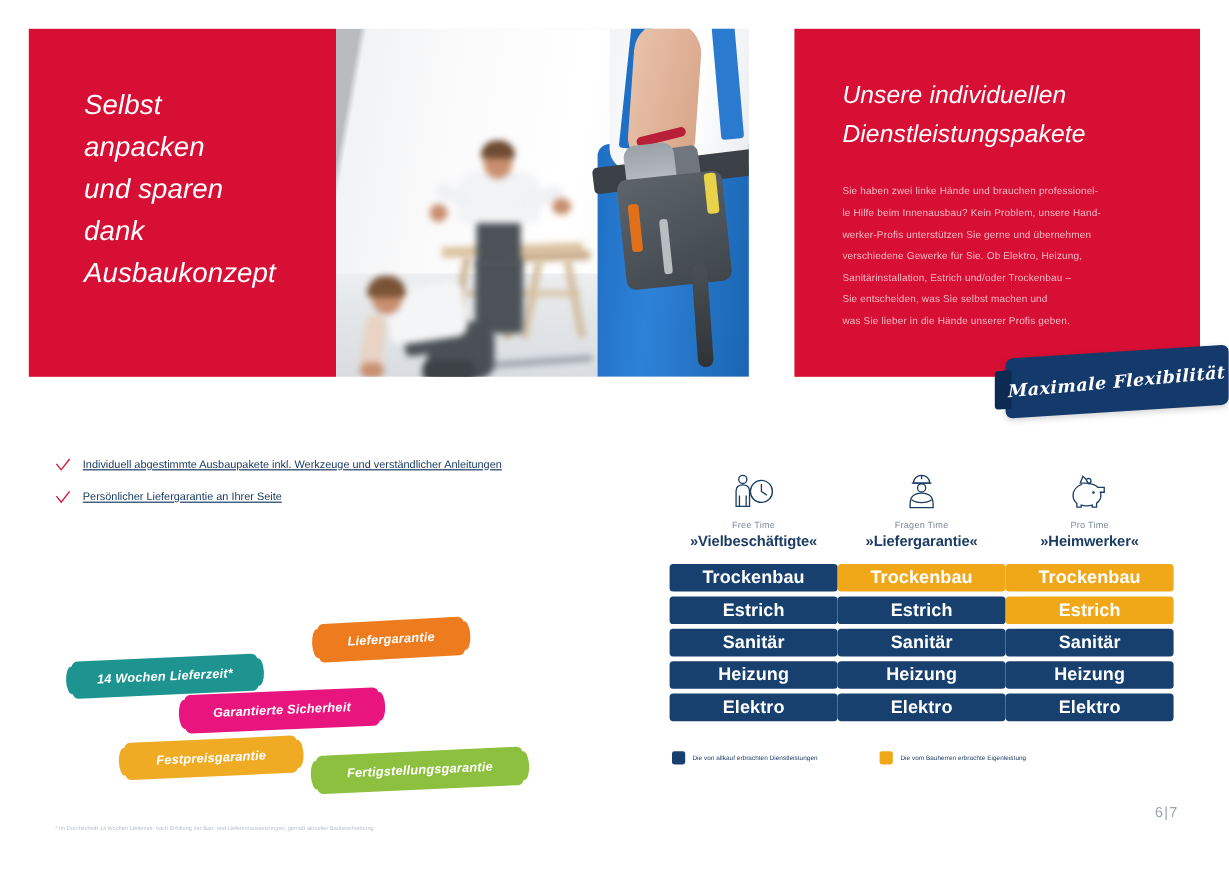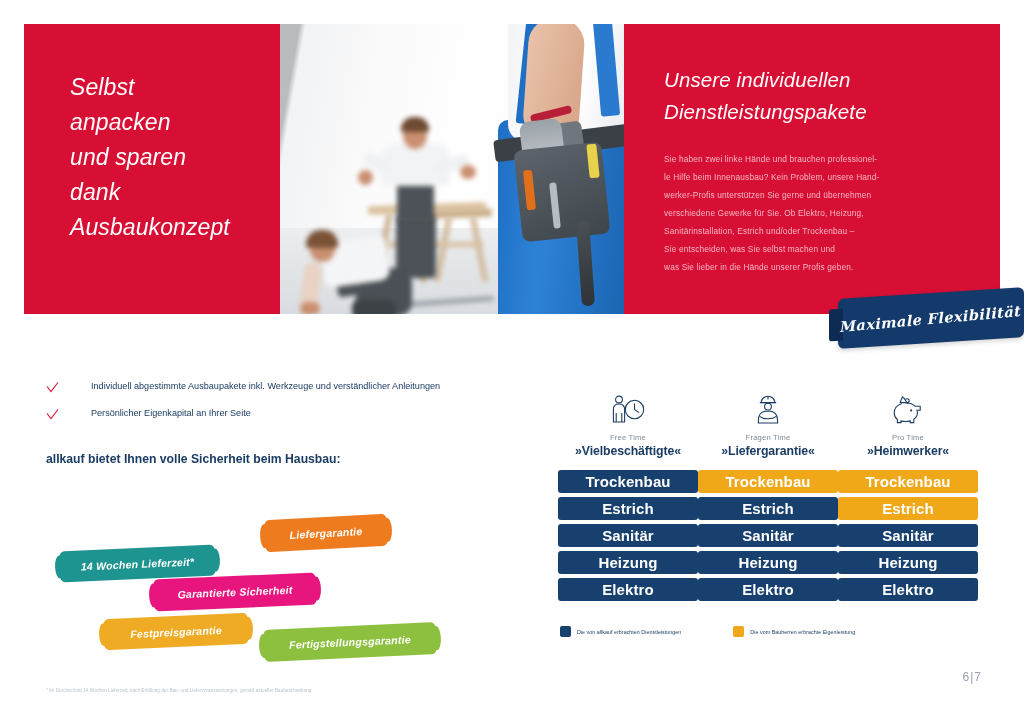--- a/index.html
+++ b/index.html
@@ -19,21 +19,21 @@
     width:976px; height:290px;
     display:flex;
   }
   .hero-panel {
     background:#d80f34;
     position:relative;
     overflow:hidden;
   }
   .hero-left  { width:256px; }
   .hero-photo { width:344px; position:relative; overflow:hidden; background:#e9ecef; }
-  .hero-right { flex:1; }
+  .hero-right { flex:1;margin-left:38px; }
 
   .hero-inner-left  { padding:46px 40px 0 46px; }
   .hero-inner-right { padding:40px 40px 0 40px; }
 
   .hero-title {
     font-size:23px;
     line-height:1.52;
     font-weight:300;
     font-style:italic;
     color:#ffffff;
@@ -185,22 +185,23 @@
 
   
   .left-col { position:absolute; left:46px; top:362px; width:500px; }
 
   .sec-head {
     font-size:12.2px; font-weight:700; color:#1b3c63;
     letter-spacing:.1px;
   }
   .check-list { margin-top:18px; }
   .check-row {
-    display:flex; align-items:flex-start; gap:32px;
+    display:flex; align-items:center; gap:10px;
     margin-bottom:13px;
+    text-decoration:underline;
   }
   .check-ico { width:13px; height:13px; flex:0 0 13px; margin-top:1px; }
   .check-ico svg { display:block; }
   .check-txt { font-size:9.1px; color:#1b3c63; line-height:1.35; }
 
   .sec-head2 {
     margin-top:31px;
     font-size:12.2px; font-weight:700; color:#1b3c63;
   }
 
@@ -386,27 +387,26 @@
       </span>
       <span class="check-txt">Individuell abgestimmte Ausbaupakete inkl. Werkzeuge und verständlicher Anleitungen</span>
     </div>
 
     <div class="check-row">
       <span class="check-ico">
         <svg width="13" height="13" viewBox="0 0 13 13">
           <path d="M1 5.5 L5 10.5 L12 1.5" fill="none" stroke="#d80f34" stroke-width="1.1"></path>
         </svg>
       </span>
-      <span class="check-txt">Persönlicher Eigenkapital an Ihrer Seite</span>
-    </div>
-
-
-  </div>
-
-  <div class="sec-head2">allkauf bietet Ihnen volle Sicherheit beim Hausbau:</div>
+      <span class="check-txt">Persönlicher Liefergarantie an Ihrer Seite</span>
+    </div>
+
+
+  </div>
+
 </div>
 
 <div class="badges">
   <div class="badge b-liefergarantie">
     <span>Liefergarantie</span>
   </div>
   <div class="badge b-lieferzeit">
     <span>14 Wochen Lieferzeit*</span>
   </div>
   <div class="badge b-sicherheit">

